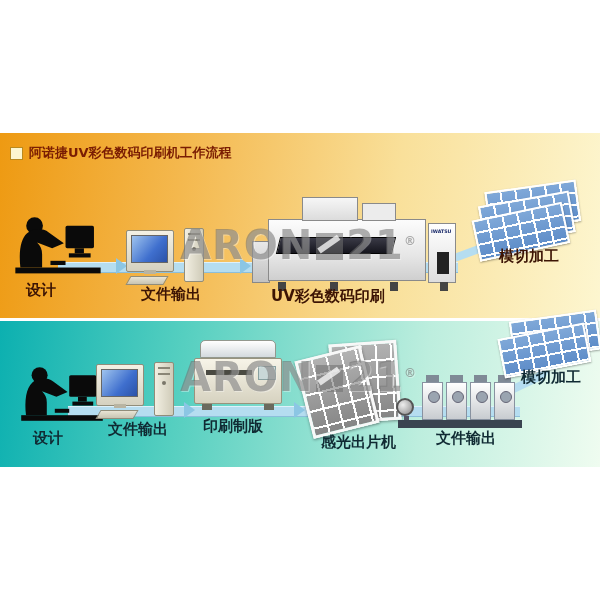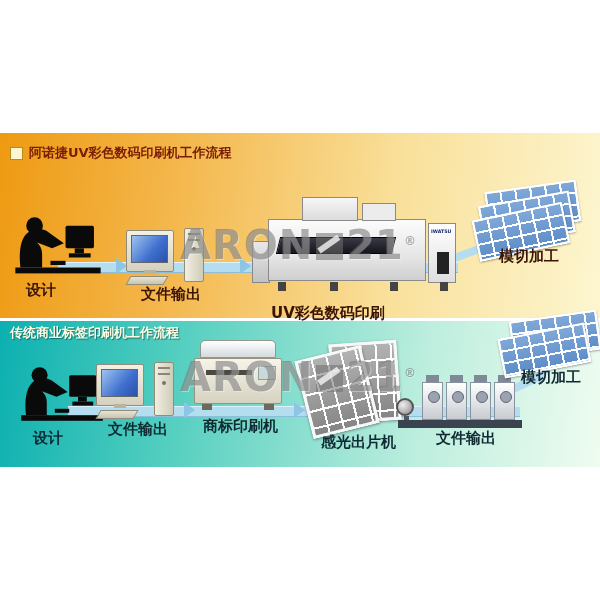--- a/index.html
+++ b/index.html
@@ -121,23 +121,20 @@
 
 <div class="canvas">
 
   <div class="panel-top"></div>
   <div class="panel-bottom"></div>
 
   <div class="title title-top">
     <span class="bullet-top"></span>
     <span>阿诺捷UV彩色数码印刷机工作流程</span>
   </div>
-  <div class="title title-bottom">
-    <span>传统商业标签印刷机工作流程</span>
-  </div>
 
   <div class="flow" style="left:58px; top:262px; width:400px;"></div>
   <div class="arrowhead dark" style="left:116px; top:258px;"></div>
   <div class="arrowhead dark" style="left:240px; top:258px;"></div>
   <div class="arrow-diag" style="left:450px; top:249px; width:36px; transform:rotate(-20deg);"></div>
   <div class="arrowhead" style="left:480px; top:237px; transform:rotate(-20deg);"></div>
 
   <div class="figure" style="left:12px; top:214px;">
     <svg viewBox="0 0 110 78" width="92">
       <circle cx="27" cy="14" r="10" fill="#0a0a0a"></circle>
@@ -173,21 +170,21 @@
     <div class="pr-window"></div>
     <div class="pr-tower">
       <span class="pr-brand">IWATSU</span>
       <div class="pr-slot"></div>
     </div>
     <div class="pr-foot" style="position:absolute; left:28px;"></div>
     <div class="pr-foot" style="position:absolute; left:80px;"></div>
     <div class="pr-foot" style="position:absolute; left:140px;"></div>
     <div class="pr-foot" style="position:absolute; left:190px;"></div>
   </div>
-  <div class="step-label lbl-top" style="left:271px; top:287px;margin-top:17px;">UV彩色数码印刷</div>
+  <div class="step-label lbl-top" style="left:271px; top:287px;">UV彩色数码印刷</div>
 
   <div class="figure sheets" style="left:474px; top:186px; width:110px; height:70px; transform:rotate(-5deg);">
     <div class="sheet-blue" style="left:14px; top:0; transform:rotate(-3deg);"></div>
     <div class="sheet-blue" style="left:7px; top:12px; transform:rotate(-5deg);"></div>
     <div class="sheet-blue" style="left:0; top:24px; transform:rotate(-7deg);"></div>
   </div>
   <div class="step-label lbl-top" style="left:499px; top:247px;">模切加工</div>
 
   <div class="watermark" style="left:180px; top:222px;">
     <span>ARON</span><span class="wm-glyph"></span><span>21</span><sup>®</sup>
@@ -228,21 +225,21 @@
   <div class="step-label lbl-bottom" style="left:108px; top:420px;">文件输出</div>
 
   <div class="figure imagesetter" style="left:194px; top:340px;">
     <div class="is-top"></div>
     <div class="is-body"></div>
     <div class="is-slot"></div>
     <div class="is-panel"></div>
     <div class="is-foot" style="left:8px;"></div>
     <div class="is-foot" style="left:70px;"></div>
   </div>
-  <div class="step-label lbl-bottom" style="left:203px; top:417px;">商标印刷机</div>
+  <div class="step-label lbl-bottom" style="left:203px; top:417px;">印刷制版</div>
 
   <div class="figure" style="left:303px; top:342px; width:100px; height:92px;">
     <div class="sheet-gray" style="left:28px; top:0; transform:rotate(-4deg);"></div>
     <div class="sheet-gray" style="left:0; top:10px; transform:rotate(-14deg);"></div>
   </div>
   <div class="step-label lbl-bottom" style="left:321px; top:433px;">感光出片机</div>
 
   <div class="figure labelpress" style="left:396px; top:368px;">
     <div class="lp-roll"></div>
     <div class="lp-rollstand"></div>

